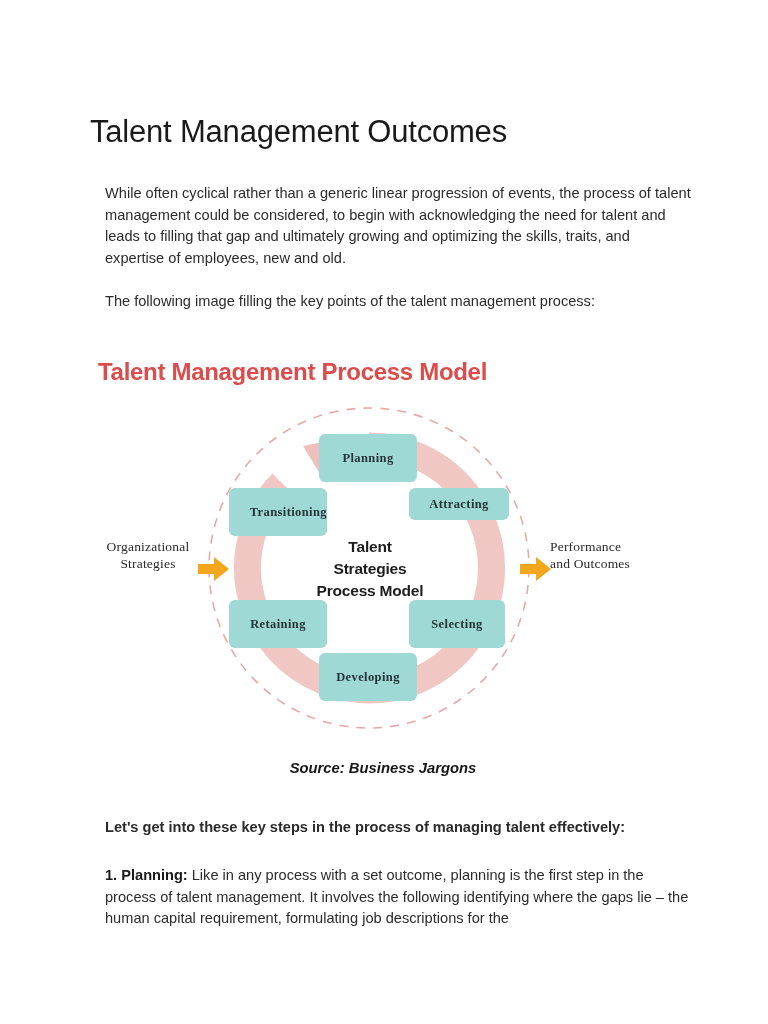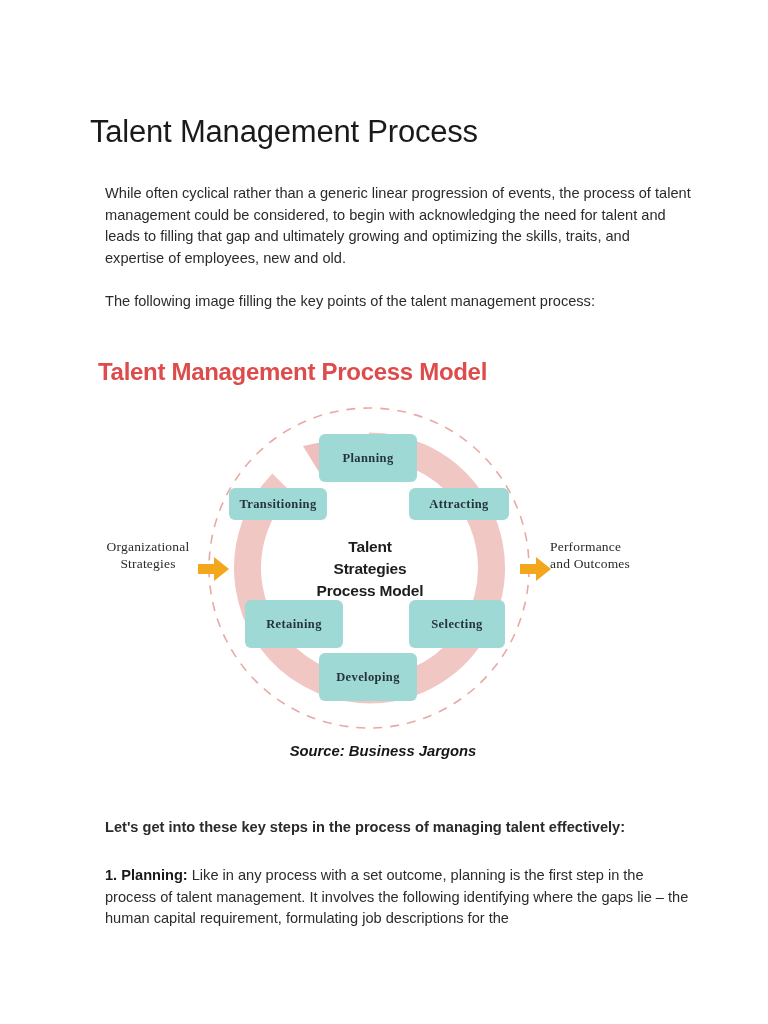--- a/index.html
+++ b/index.html
@@ -113,22 +113,22 @@
     color: #26343a;
     letter-spacing: 0.4px;
     text-align: center;
     box-sizing: border-box;
   }
 
   .node-planning     { left: 134px; top:  46px; width: 98px;  height: 48px; }
   .node-attracting   { left: 224px; top: 100px; width: 100px; height: 32px; }
   .node-selecting    { left: 224px; top: 212px; width: 96px; height: 48px; }
   .node-developing   { left: 134px; top: 265px; width: 98px;  height: 48px; }
-  .node-retaining    { left:  44px; top: 212px; width: 98px;  height: 48px; margin-left: 16px; }
-  .node-transitioning{ left:  44px; top: 100px; width: 98px;  height: 32px; }
+  .node-retaining    { left:  44px; top: 212px; width: 98px;  height: 48px; }
+  .node-transitioning{ left:  44px; top: 100px; width: 98px;  height: 48px; justify-content: flex-end; }
 
   .center-label {
     position: absolute;
     left: 105px;
     top: 148px;
     width: 160px;
     text-align: center;
     font-family: "Liberation Sans", sans-serif;
     font-size: 15.5px;
     font-weight: bold;
@@ -154,36 +154,36 @@
   .side-right {
     left: 460px;
     top: 198px;
     width: 130px;
     text-align: left;
   }
 
   .source-caption {
     position: absolute;
     left: 0;
-    top: 403px;
+    top: 420px;
     width: 586px;
     text-align: center;
     font-size: 14.8px;
     font-weight: bold;
     font-style: italic;
     color: #161616;
   }
 </style>
 </head>
 <body>
 
 <div class="page">
   <div class="content">
 
-    <h1 class="doc-title">Talent Management Process</h1>
+    <h1 class="doc-title">Talent Management Outcomes</h1>
 
     <p class="para para-intro">While often cyclical rather than a generic linear progression of events, the process of talent management could be considered, to begin with acknowledging the need for talent and leads to filling that gap and ultimately growing and optimizing the skills, traits, and expertise of employees, new and old.</p>
 
     <p class="para para-follow">The following image filling the key points of the talent management process:</p>
 
     <div class="figure">
 
       <div class="fig-title">Talent Management Process Model</div>
 
       <div class="diagram">

